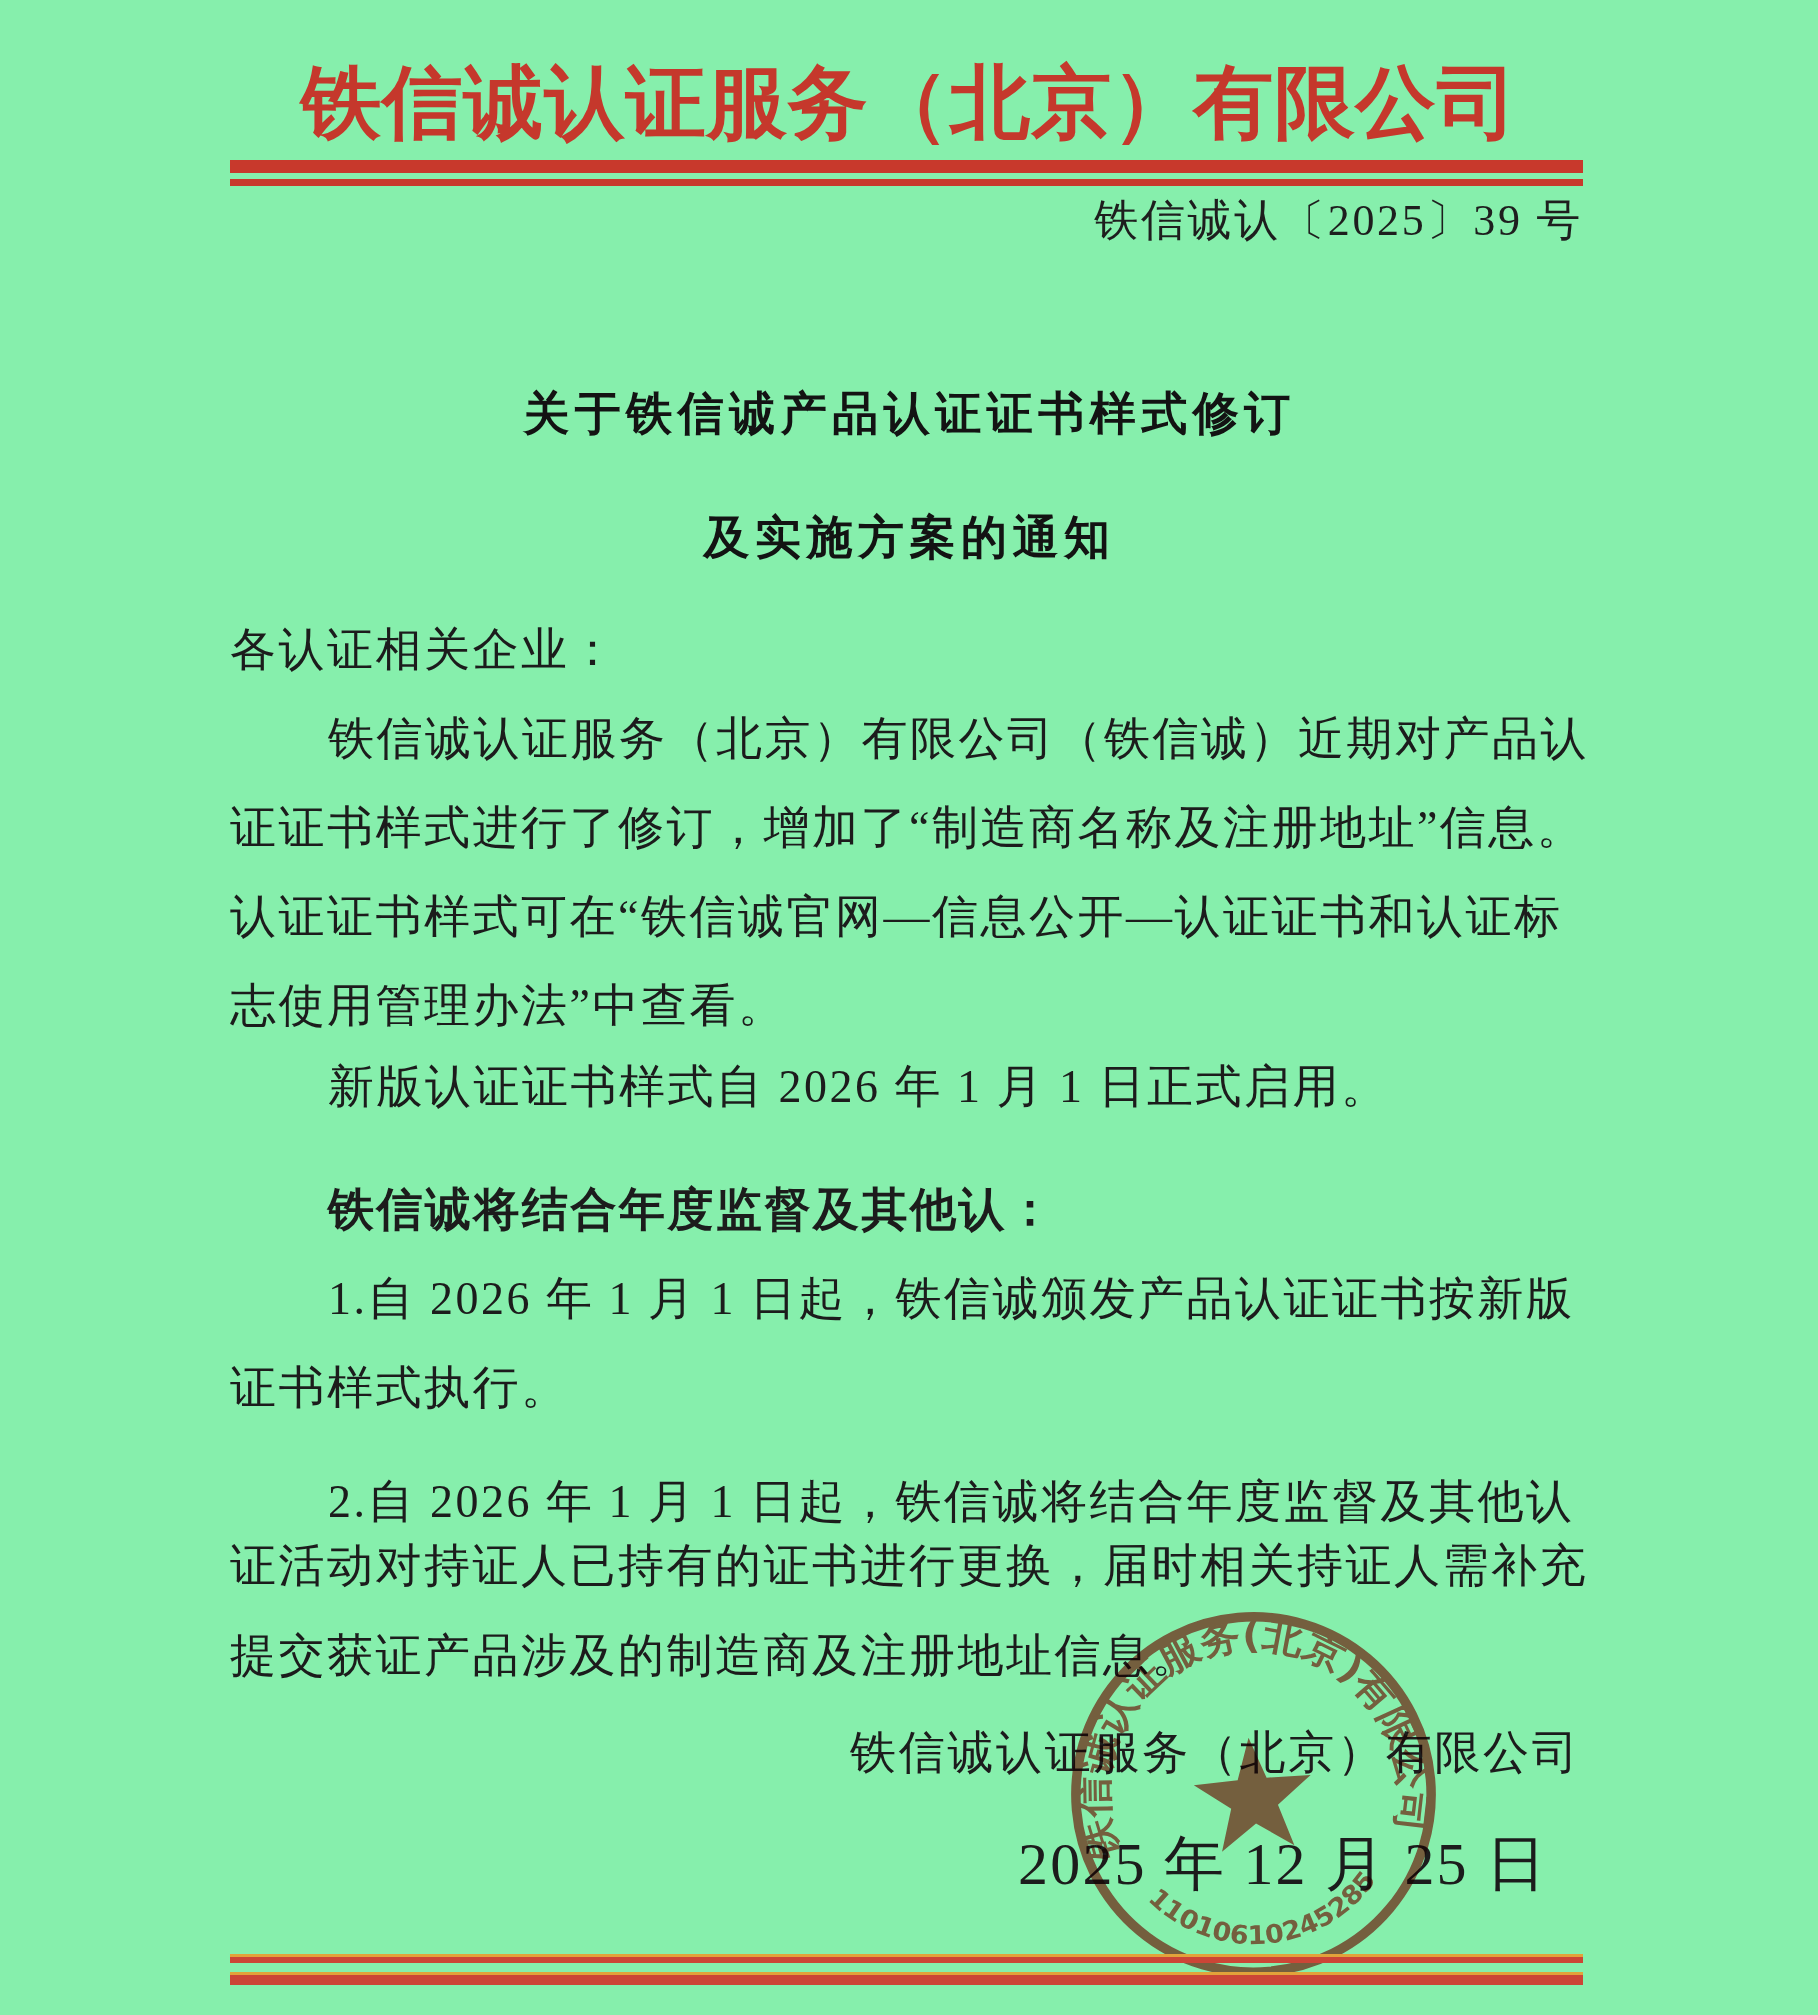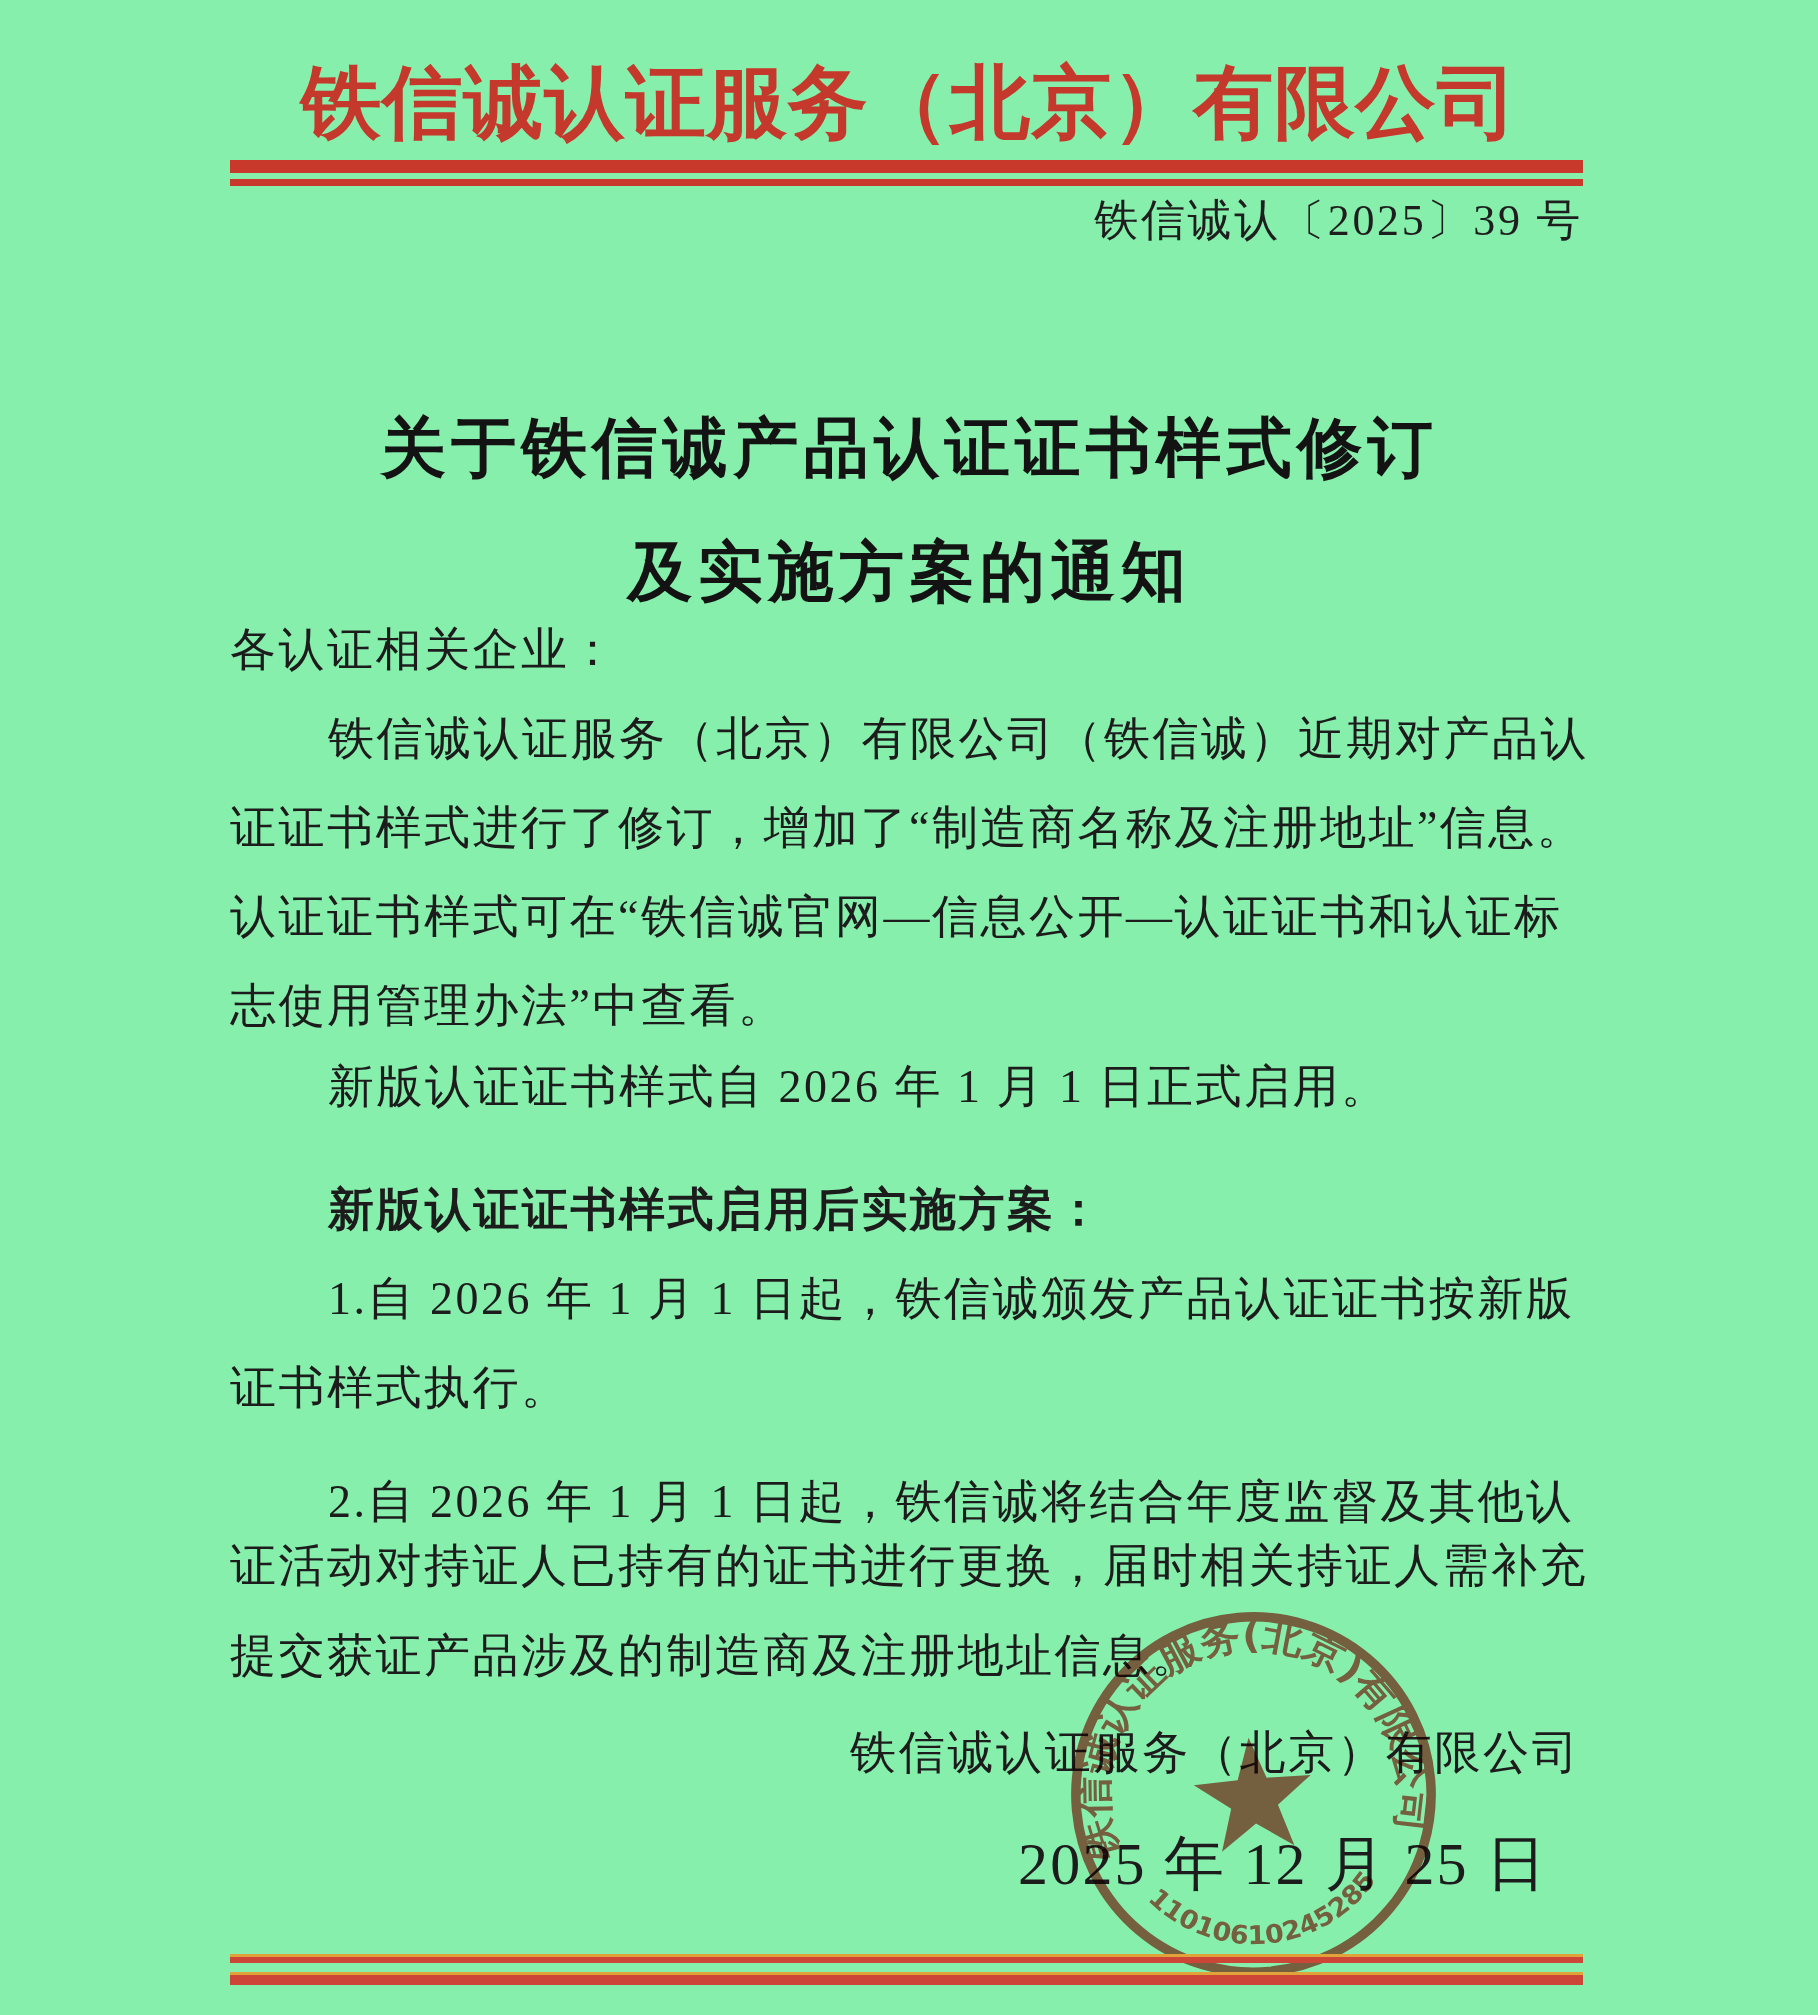--- a/index.html
+++ b/index.html
@@ -29,25 +29,24 @@
     font-size:44px;line-height:1.2;
     letter-spacing:2.7px;
     color:#1e1e1e;
     white-space:nowrap;
   }
   
   .title-line{
     position:absolute;left:0;width:100%;
     text-align:center;
     font-weight:700;
-    font-size:65px;line-height:1.2;
+    font-size:46px;line-height:1.2;
     letter-spacing:5.5px;
     color:#131313;
     white-space:nowrap;
-    margin-top:23px;
   }
   .title-1{top:386px;}
   .title-2{top:510px;}
   
   .body-line{
     position:absolute;left:230px;
     font-size:46px;line-height:1.25;
     letter-spacing:2.5px;
     color:#1c1c1c;
     white-space:nowrap;
@@ -95,21 +94,21 @@
 
   <div class="title-line title-1">关于铁信诚产品认证证书样式修订</div>
   <div class="title-line title-2">及实施方案的通知</div>
 
   <div class="body-line indent" style="top:710px">铁信诚认证服务（北京）有限公司（铁信诚）近期对产品认</div>
   <div class="body-line" style="top:621px">各认证相关企业：</div>
   <div class="body-line" style="top:799px">证证书样式进行了修订，增加了“制造商名称及注册地址”信息。</div>
   <div class="body-line" style="top:888px">认证证书样式可在“铁信诚官网—信息公开—认证证书和认证标</div>
   <div class="body-line" style="top:977px">志使用管理办法”中查看。</div>
   <div class="body-line indent" style="top:1058px">新版认证证书样式自 2026 年 1 月 1 日正式启用。</div>
-  <div class="body-line indent bold" style="top:1181px">新版认证证书样式启用后实施方案：</div>
+  <div class="body-line indent bold" style="top:1181px">铁信诚将结合年度监督及其他认：</div>
   <div class="body-line indent" style="top:1270px">1.自 2026 年 1 月 1 日起，铁信诚颁发产品认证证书按新版</div>
   <div class="body-line" style="top:1359px">证书样式执行。</div>
   <div class="body-line indent" style="top:1473px">2.自 2026 年 1 月 1 日起，铁信诚将结合年度监督及其他认</div>
   <div class="body-line" style="top:1537px">证活动对持证人已持有的证书进行更换，届时相关持证人需补充</div>
   <div class="body-line" style="top:1627px">提交获证产品涉及的制造商及注册地址信息。</div>
 
   <div class="signature-company">铁信诚认证服务（北京）有限公司</div>
   <div class="signature-date">2025 年 12 月 25 日</div>
 
   <svg class="seal" viewBox="0 0 700 700" aria-hidden="true">

